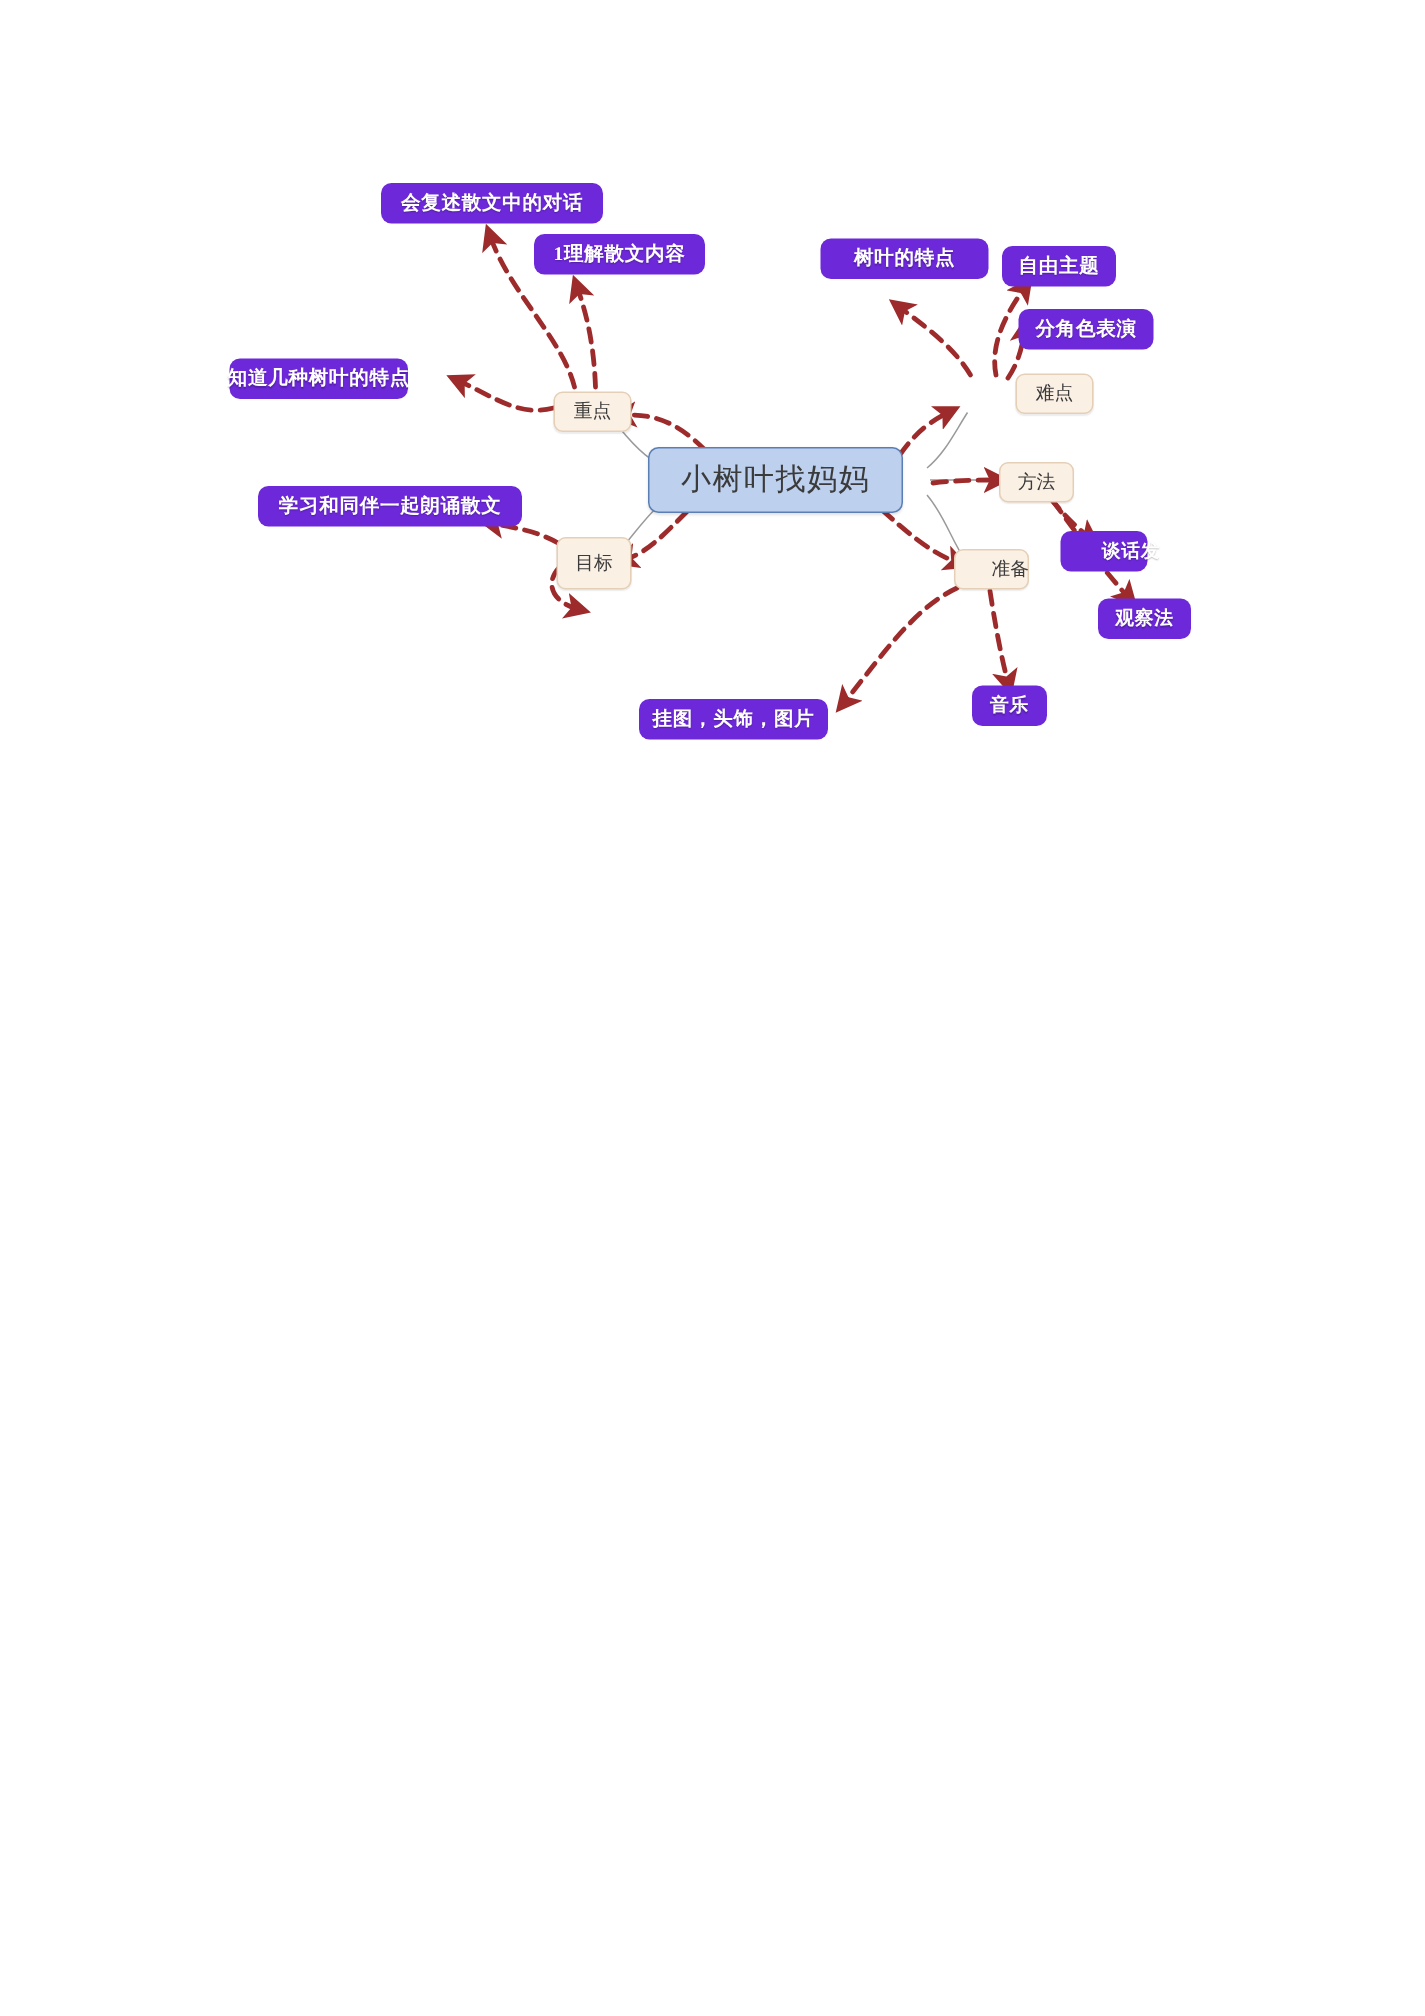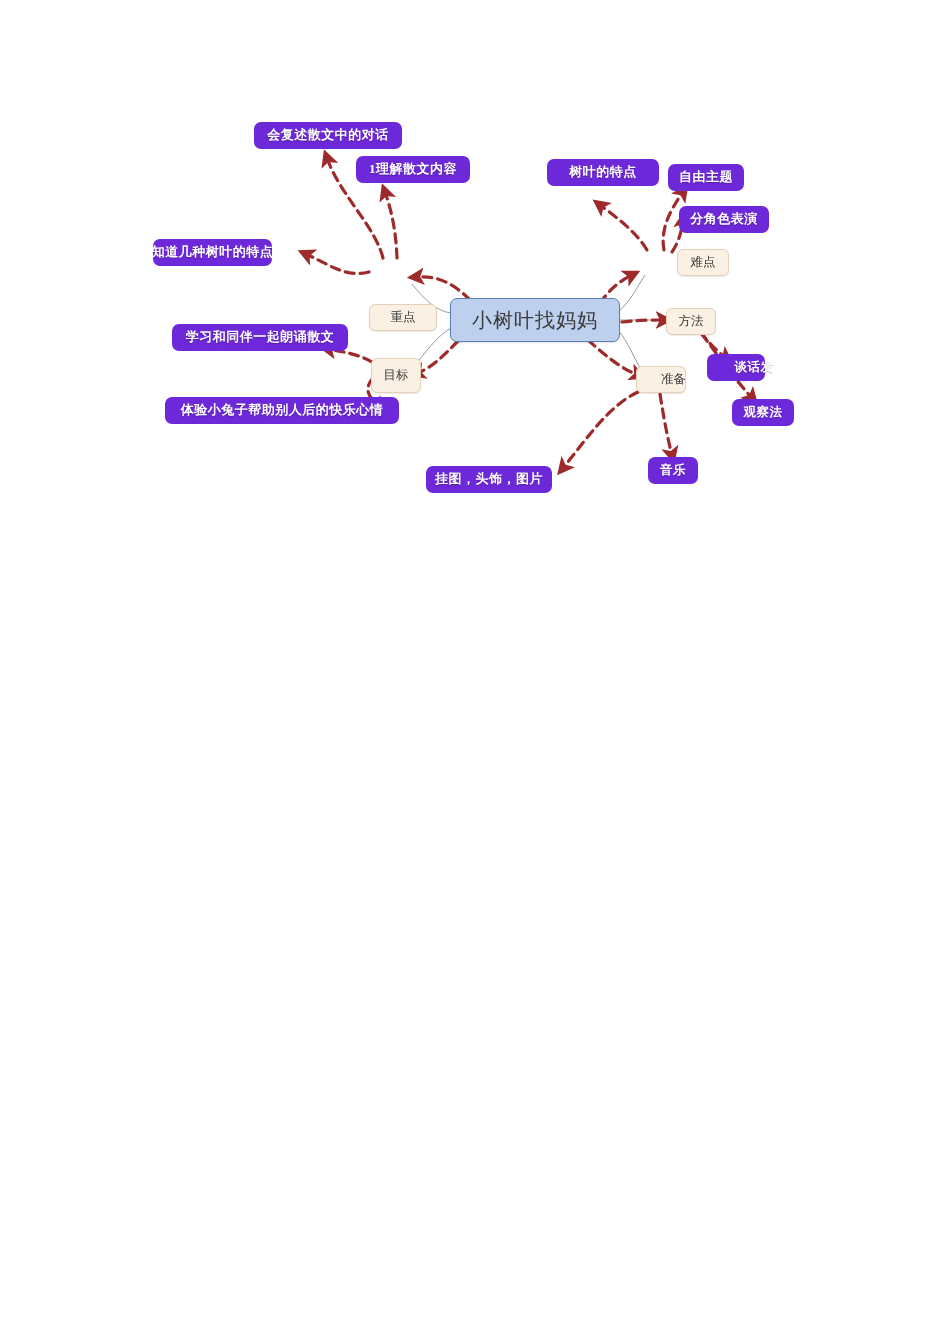--- a/index.html
+++ b/index.html
@@ -127,41 +127,40 @@
       <path d="M700,332 C710,344 718,352 726,358"></path>
       <path d="M702,334 C718,356 734,378 752,398"></path>
     </g>
 
     <g fill="none" stroke="#9e2b2b" stroke-width="3.2" stroke-dasharray="9,6" stroke-linecap="round" marker-end="url(#ah)">
       <path d="M638,392 C608,406 586,440 563,468"></path>
       <path d="M660,394 C664,420 668,440 672,455"></path>
     </g>
   </svg>
 
-  <div class="node root" style="left:450px; top:298px; width:170px; height:44px;">小树叶找妈妈</div>
+  <div class="node root" style="left:432px; top:298px; width:170px; height:44px;">小树叶找妈妈</div>
 
-  <div class="node branch" style="left:369px; top:261px; width:68px; height:27px;margin-top:43px;">重点</div>
+  <div class="node branch" style="left:369px; top:261px; width:52px; height:27px;">重点</div>
 
   <div class="node branch" style="left:371px; top:358px; width:50px; height:35px;">目标</div>
 
   <div class="node branch" style="left:633px; top:249px; width:52px; height:27px;margin-left:44px;">难点</div>
 
   <div class="node branch" style="left:666px; top:308px; width:50px; height:27px;">方法</div>
 
   <div class="node branch" style="left:636px; top:366px; width:50px; height:27px;padding-left:25px;">准备</div>
 
   <div class="node leaf" style="left:254px; top:122px; width:148px; height:27px;">会复述散文中的对话</div>
 
   <div class="node leaf" style="left:356px; top:156px; width:114px; height:27px;">1理解散文内容</div>
 
   <div class="node leaf" style="left:153px; top:239px; width:119px; height:27px;">知道几种树叶的特点</div>
 
   <div class="node leaf" style="left:172px; top:324px; width:176px; height:27px;">学习和同伴一起朗诵散文</div>
 
-  <div class="node leaf" style="left:165px; top:397px; width:234px; height:27px;">体验小兔子帮助别人后的快乐心情</div>
 
   <div class="node leaf" style="left:547px; top:159px; width:112px; height:27px;">树叶的特点</div>
 
   <div class="node leaf" style="left:668px; top:164px; width:76px; height:27px;">自由主题</div>
 
   <div class="node leaf" style="left:679px; top:206px; width:90px; height:27px;">分角色表演</div>
 
   <div class="node leaf small" style="left:707px; top:354px; width:58px; height:27px;padding-left:36px;">谈话发</div>
 
   <div class="node leaf small" style="left:732px; top:399px; width:62px; height:27px;">观察法</div>

